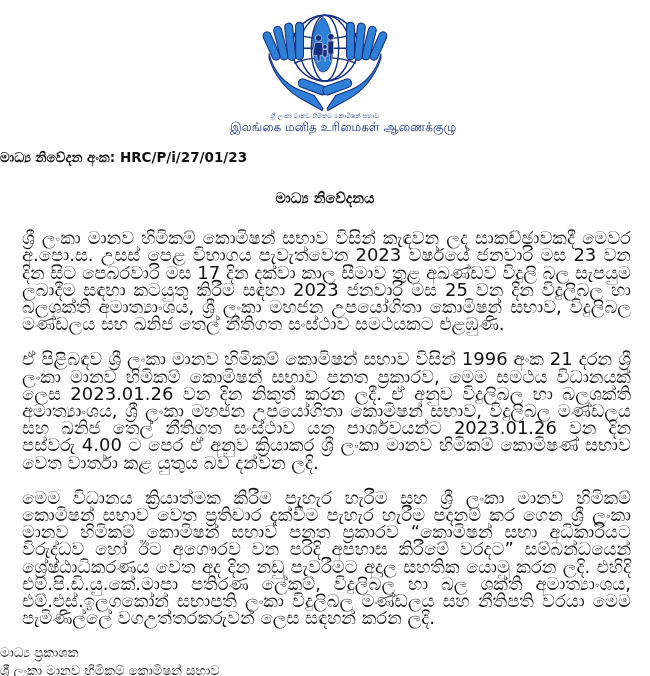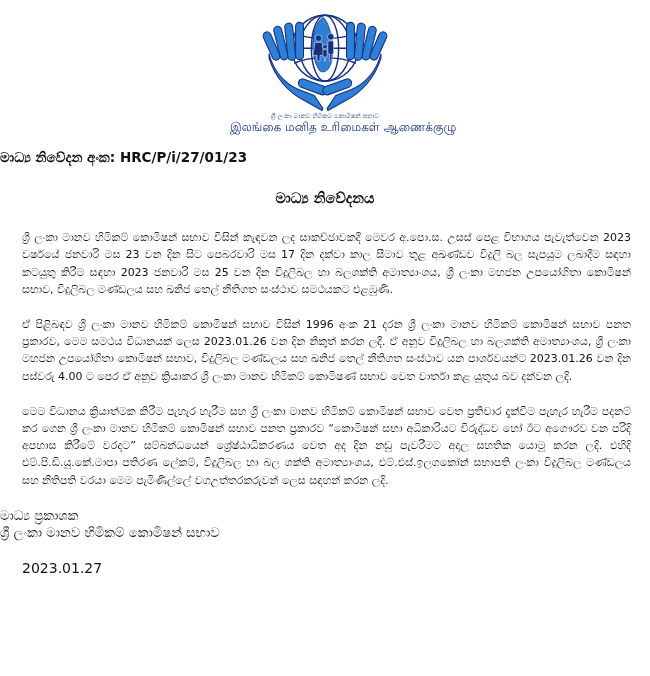--- a/index.html
+++ b/index.html
@@ -42,21 +42,21 @@
     font-weight: bold;
     font-size: 14.5px;
     margin-top: 24px;
   }
   
   .content {
     padding: 0 19px 0 22px;
     margin-top: 22px;
   }
   .content p {
-    font-size: 11px;
+    font-size: 18px;
     line-height: 17.2px;
     text-align: justify;
     margin-bottom: 18px;
   }
   
   .signature {
     font-size: 13.2px;
     line-height: 17.5px;
   }
   .doc-date {

